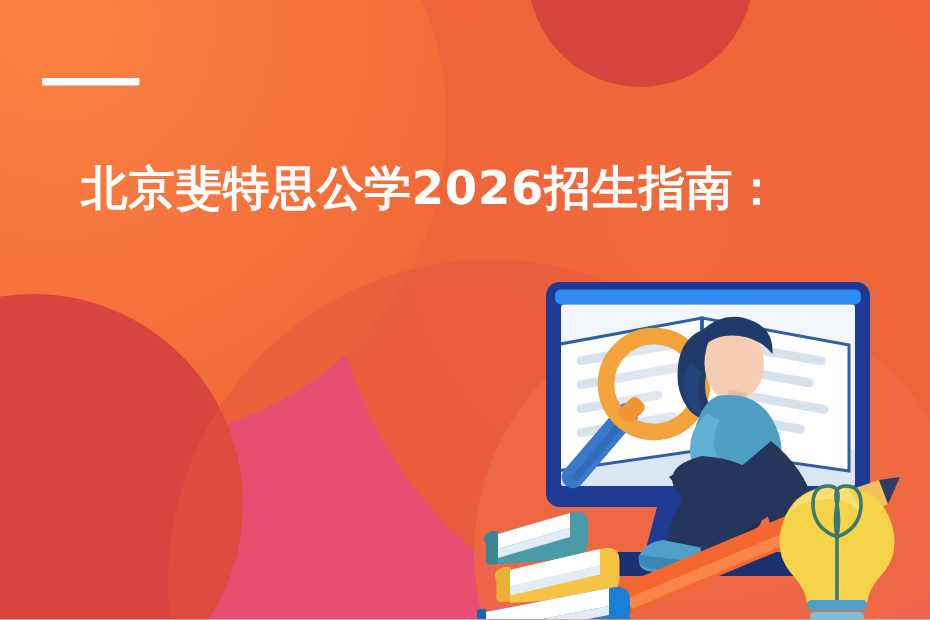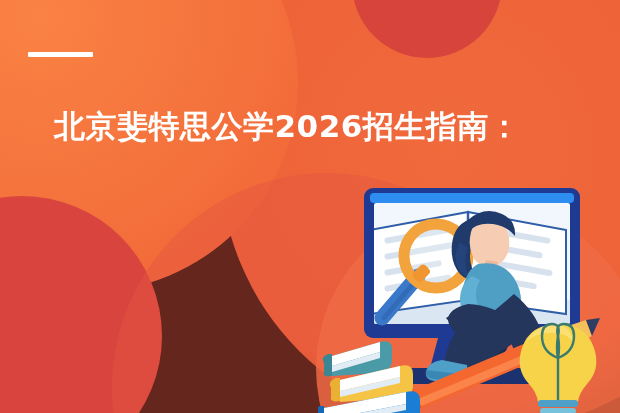--- a/index.html
+++ b/index.html
@@ -11,21 +11,21 @@
   body {
     font-family: "Liberation Sans", "DejaVu Sans", sans-serif;
   }
 
   
   #banner {
     position: relative;
     width: 620px;
     height: 413px;
     overflow: hidden;
-    background: #000000;
+    background: #ec4899;
     text-decoration: underline;
   }
 
   
   .bg-layer {
     position: absolute;
     inset: 0;
     overflow: hidden;
   }
 

